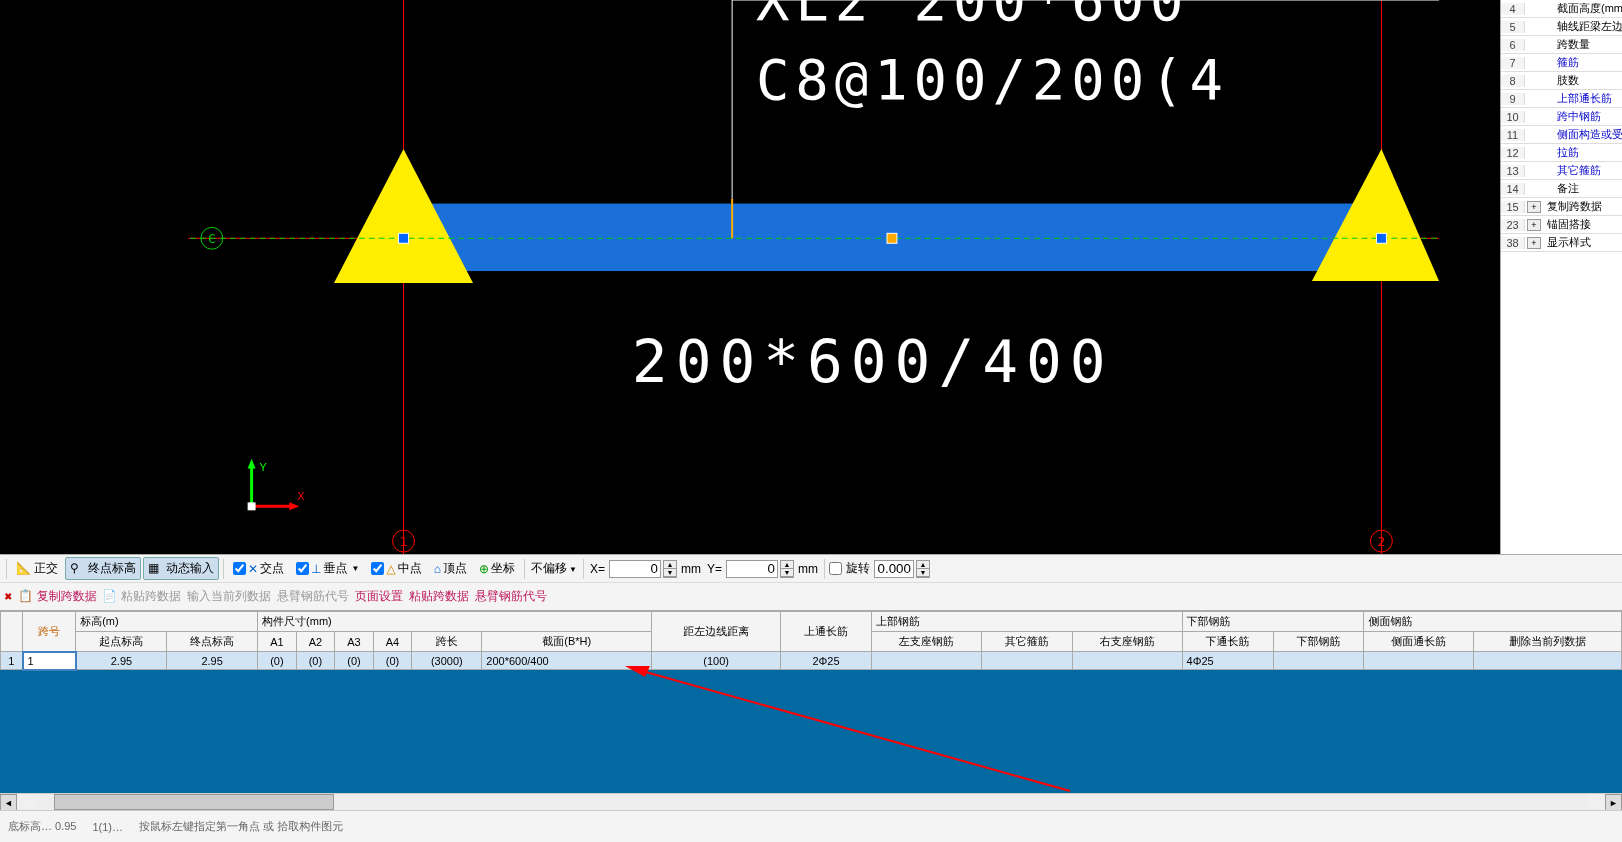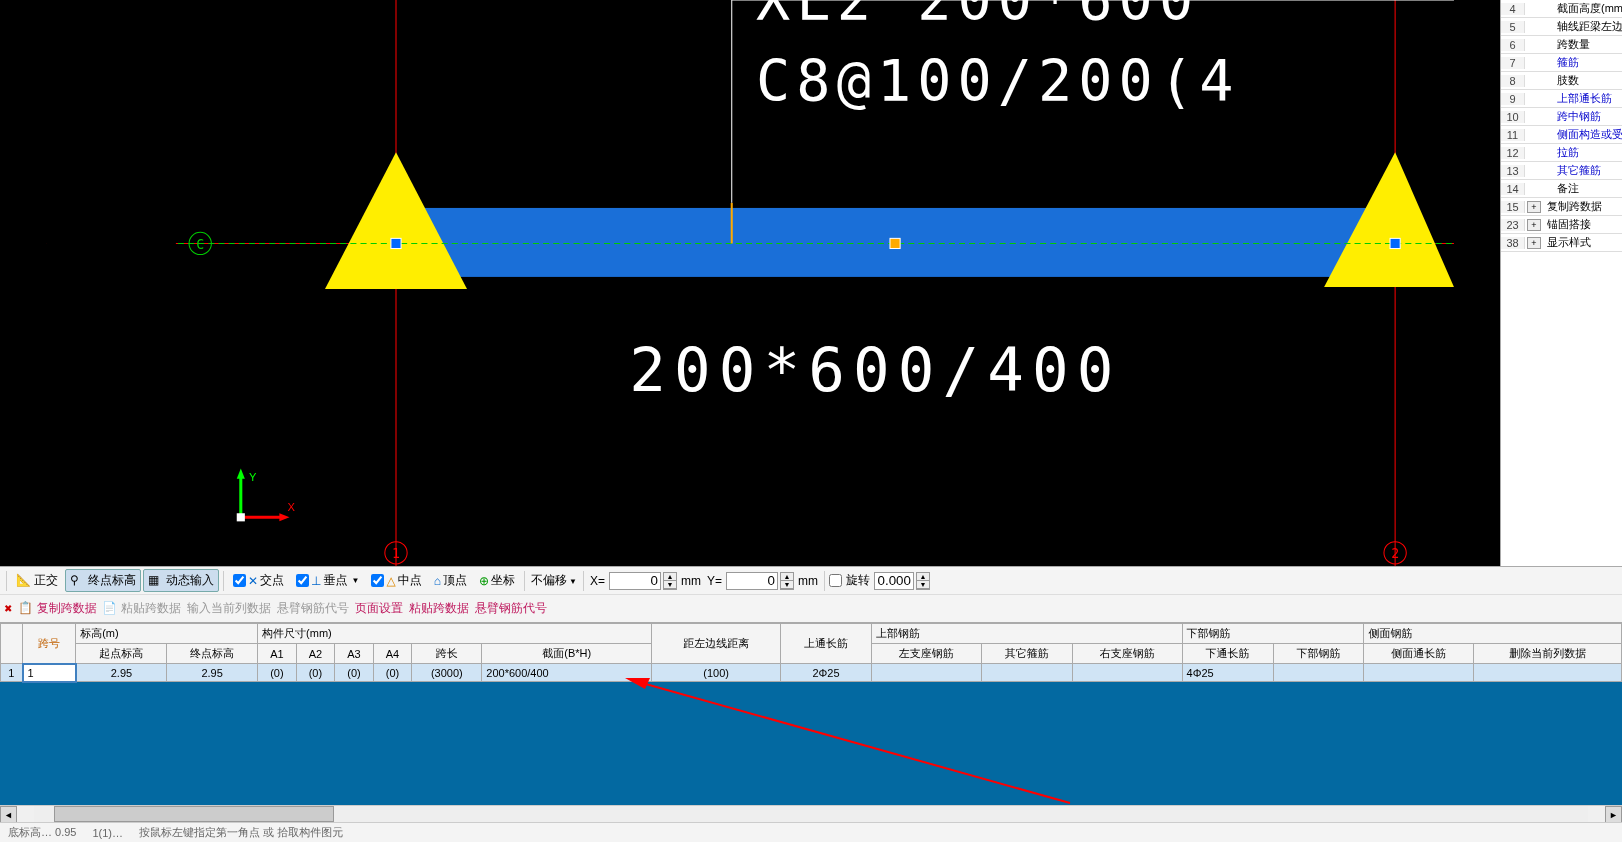--- a/index.html
+++ b/index.html
@@ -39,21 +39,21 @@
 .grid-table .hdr-top { text-align: left; }
 .grid-rownum { background: #f4f4f4; width: 22px; }
 .span-col { color: #c06000; font-weight: bold; background: #f9f0e0; }
 .data-row td { background: #d0e4f5; }
 .data-row td.editing { background: #fff; border: 2px solid #4080c0; }
 .scrollbar-bottom { height: 17px; background: #f0f0f0; border-top: 1px solid #ccc; display: flex; }
 .sb-track { flex: 1; background: #eee; position: relative; margin: 0 17px; }
 .sb-thumb { position: absolute; left: 20px; width: 280px; height: 100%; background: #ccc; border: 1px solid #999; }
 .sb-arrow { width: 17px; height: 17px; background: #ddd; border: 1px solid #999; display: flex; align-items: center; justify-content: center; font-size: 9px; }
 
-.statusbar { height: 20px; background: #f4f4f4; border-top: 1px solid #ccc; display: flex; align-items: center; padding: 0 8px; gap: 16px; font-size: 11px; color: #666; }
+.statusbar { height: 32px; background: #f4f4f4; border-top: 1px solid #ccc; display: flex; align-items: center; padding: 0 8px; gap: 16px; font-size: 11px; color: #666; }
 
 .arrow-overlay { position: absolute; pointer-events: none; }
 </style>
 </head>
 <body>
 
 <div class="app">
   <div class="main-area">
     <div class="canvas-area">
       <svg class="canvas-svg" viewBox="0 0 1388 558">

